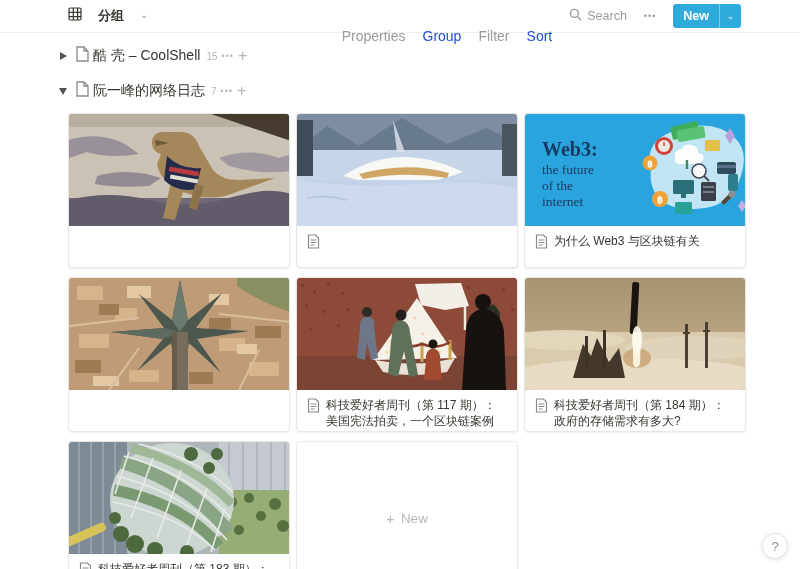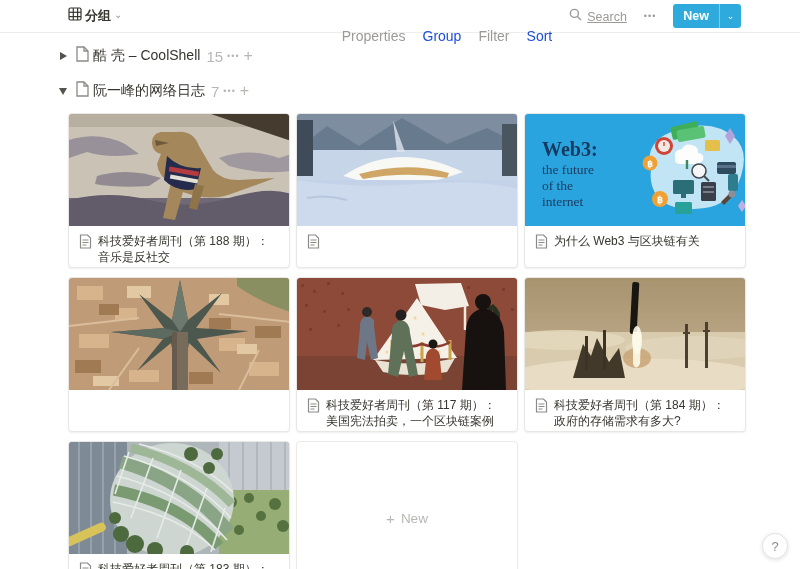--- a/index.html
+++ b/index.html
@@ -2,46 +2,46 @@
 <html><head>
 <meta charset="utf-8">
 <style>
   * { margin:0; padding:0; box-sizing:border-box; }
   html,body { width:800px; height:569px; overflow:hidden; background:#fff;
     font-family:"Liberation Sans", sans-serif; color:#37352f; }
 
   
   .topbar { height:33px; display:flex; align-items:center;
     padding:0 59px 0 68px; border-bottom:1px solid #ededeb; }
-  .view-switcher { display:flex; align-items:center; gap:3px; cursor:pointer; }
+  .view-switcher { display:flex; align-items:center; gap:16px; cursor:pointer; }
   .view-switcher .vlabel { font-size:13px; font-weight:700; color:#37352f; }
   .chev { font-size:10px; color:#9b9a97; line-height:1; transform:translateY(-1px); }
   .tb-right { margin-left:auto; display:flex; align-items:center; gap:17px; }
   .tb-action { font-size:14px; color:#9b9a97; cursor:pointer; white-space:nowrap;margin-top:39px; }
   .tb-action.active { color:#1d4ed8; }
-  .tb-search { display:flex; align-items:flex-end; gap:5px; color:#9b9a97;
-    font-size:12.5px; cursor:pointer;text-decoration:underline; }
+  .tb-search { display:flex; align-items:center; gap:5px; color:#9b9a97;
+    font-size:12.5px; cursor:pointer; }
   .tb-more { color:#9b9a97; font-size:9px; letter-spacing:1px; cursor:pointer; }
   .new-btn { display:flex; align-items:stretch; background:#2eaadc; border-radius:3px;
     height:24px; overflow:hidden; cursor:pointer; }
   .new-btn .nb-main { color:#fff; font-size:12.5px; font-weight:700;
     display:flex; align-items:center; padding:0 10px; }
   .new-btn .nb-caret { width:22px; display:flex; align-items:center; justify-content:center;
     border-left:1px solid rgba(255,255,255,.38); color:#fff; font-size:9px; }
 
   
   .content { padding-left:55px; }
   .group-header { display:flex; align-items:center; gap:4px; height:24px; margin-top:11px; }
   .toggle { width:16px; height:16px; display:flex; align-items:center; justify-content:center; cursor:pointer; }
   .tri-right { width:0; height:0; border-top:4.5px solid transparent;
     border-bottom:4.5px solid transparent; border-left:7px solid #55534e; }
   .tri-down { width:0; height:0; border-left:4.5px solid transparent;
     border-right:4.5px solid transparent; border-top:7px solid #55534e; }
   .group-title { font-size:14px; font-weight:500; color:#37352f; white-space:nowrap; }
-  .group-count { font-size:15px; color:#b8b7b4; margin-left:2px; }
+  .group-count { font-size:10px; color:#b8b7b4; margin-left:2px; }
   .group-more { font-size:9px; letter-spacing:1px; color:#b8b7b4; cursor:pointer; }
   .group-add { font-size:16px; color:#b8b7b4; cursor:pointer; line-height:1; }
 
   
   .grid { margin:10px 0 0 13px; width:678px; display:grid;
     grid-template-columns:repeat(3,222px); grid-auto-rows:155px; gap:9px 6px; }
   .card { background:#fff; border:1px solid #e9e7e4; border-radius:4px; overflow:hidden;
     box-shadow:0 1px 2px rgba(15,15,15,.07); cursor:pointer;
     display:flex; flex-direction:column; }
   .card-cover { height:112px; flex:none; overflow:hidden; background:#f1f0ee; }
@@ -151,31 +151,20 @@
           <path d="M28,62 Q60,53 92,64 L80,72 Q48,74 26,70 Z" fill="#837c88" opacity=".8"></path>
           <rect y="84" width="222" height="28" fill="#6f6876"></rect>
           <path d="M0,86 Q40,76 80,86 T160,84 T222,80 L222,112 L0,112 Z" fill="#625b69"></path>
           <path d="M92,18 q-10,2 -9,12 q1,8 9,10 l-4,10 q2,14 14,18 l-8,36 12,2 8,-28 q26,10 48,2 l44,-16 -36,2 q-18,0 -26,-10 l-14,-24 q-6,-16 -22,-14 z" fill="#a5875c"></path>
           <path d="M86,26 l14,3 -13,3 z" fill="#6f5a3a"></path>
           <path d="M98,42 q14,14 34,12 l-5,21 q-19,4 -32,-9 z" fill="#252b4d"></path>
           <rect x="100" y="55" width="30" height="5" fill="#b43b3f" transform="rotate(10 115 57)"></rect>
           <rect x="101" y="63" width="28" height="4" fill="#e4e0d6" transform="rotate(10 115 65)"></rect>
           <path d="M120,94 l6,-24 9,2 -7,24 z" fill="#8f7349"></path>
         </svg>
-      </div>
-      <div class="card-title">
-        <span class="page-icon">
-          <svg width="13" height="15" viewBox="0 0 13 15">
-              <path d="M1.5 1 h7 l3 3 v10 h-10 z" fill="none" stroke="#8a8a88" stroke-width="1.2"></path>
-              <line x1="3.5" y1="6" x2="9.5" y2="6" stroke="#8a8a88"></line>
-              <line x1="3.5" y1="8.5" x2="9.5" y2="8.5" stroke="#8a8a88"></line>
-              <line x1="3.5" y1="11" x2="7.5" y2="11" stroke="#8a8a88"></line>
-            </svg>
-        </span>
-        <span class="t">科技爱好者周刊（第 188 期）：音乐是反社交</span>
       </div>
     </div>
 
     <div class="card">
       <div class="card-cover">
         <svg viewBox="0 0 222 112">
           <rect width="222" height="112" fill="#c7d5e8"></rect>
           <rect width="222" height="36" fill="#7e8ea0"></rect>
           <polygon points="0,36 30,12 62,32 105,4 150,30 190,14 222,30 222,36" fill="#687a8e"></polygon>
           <path d="M96,6 l12,32 -8,0 z" fill="#dfe6ee" opacity=".8"></path>

